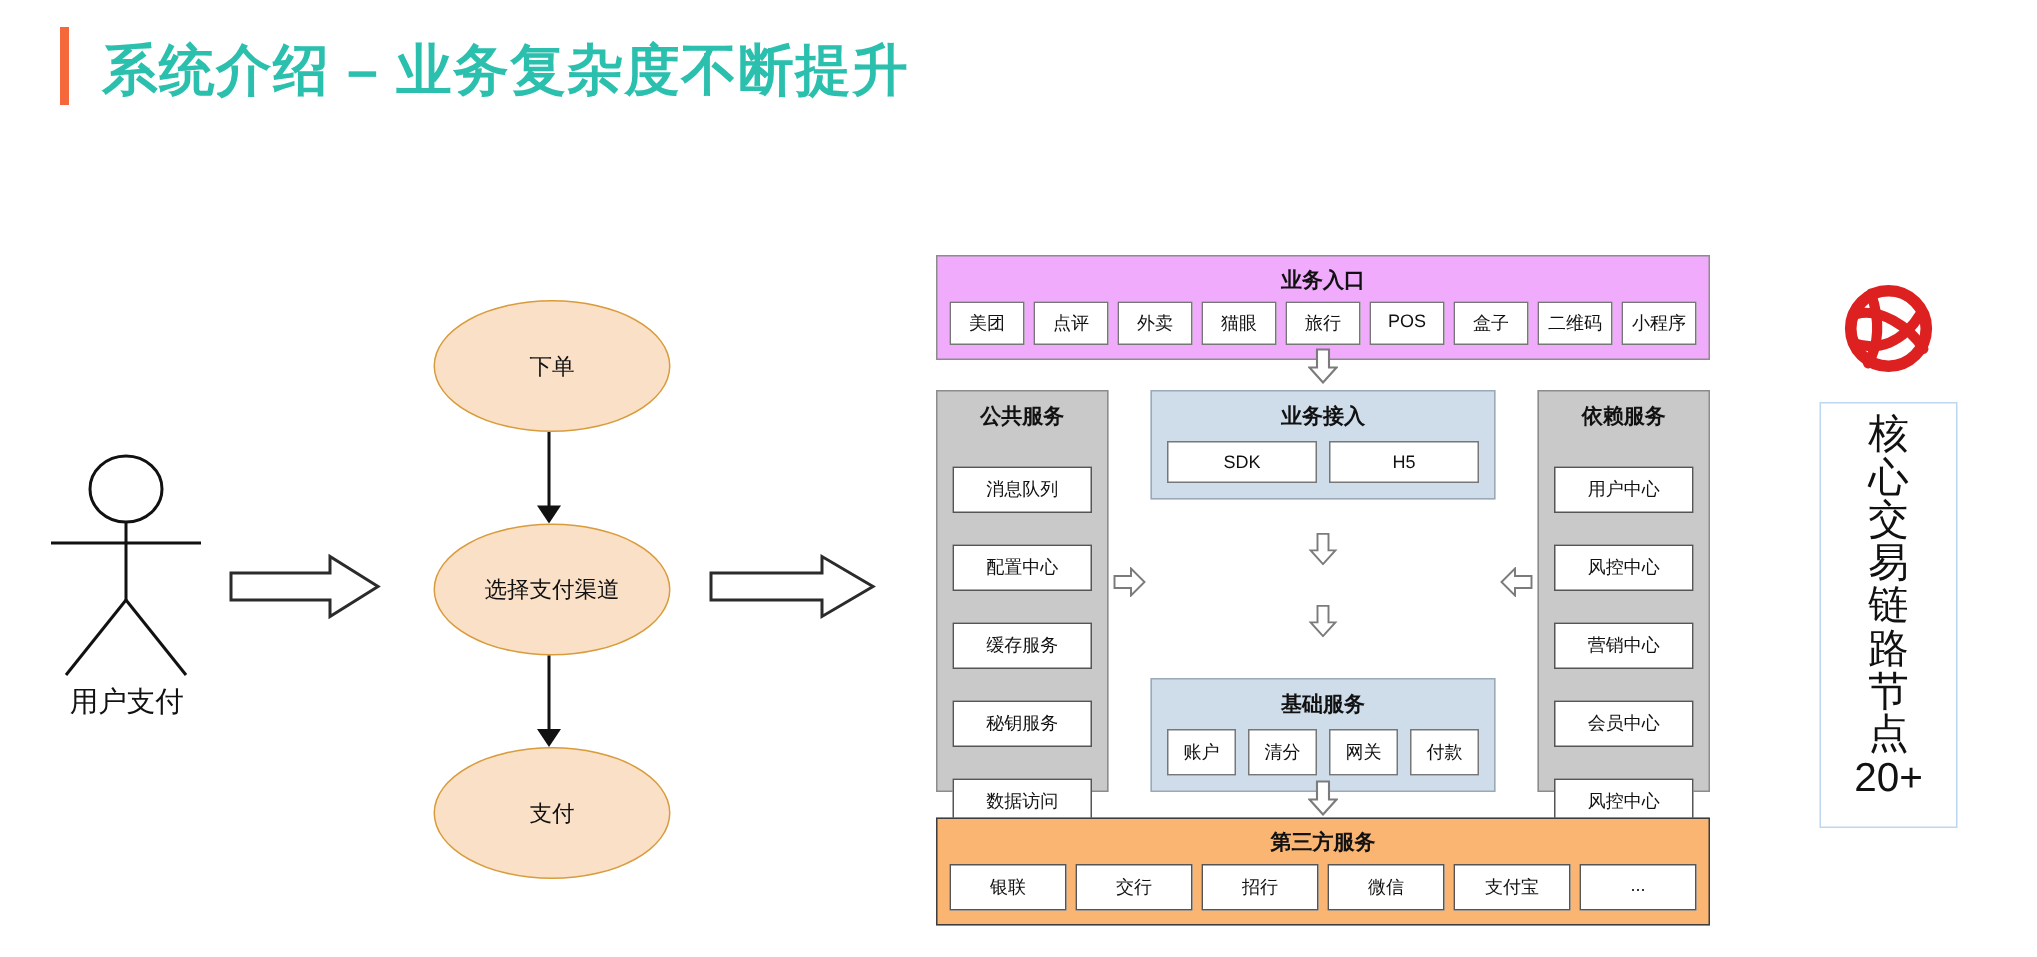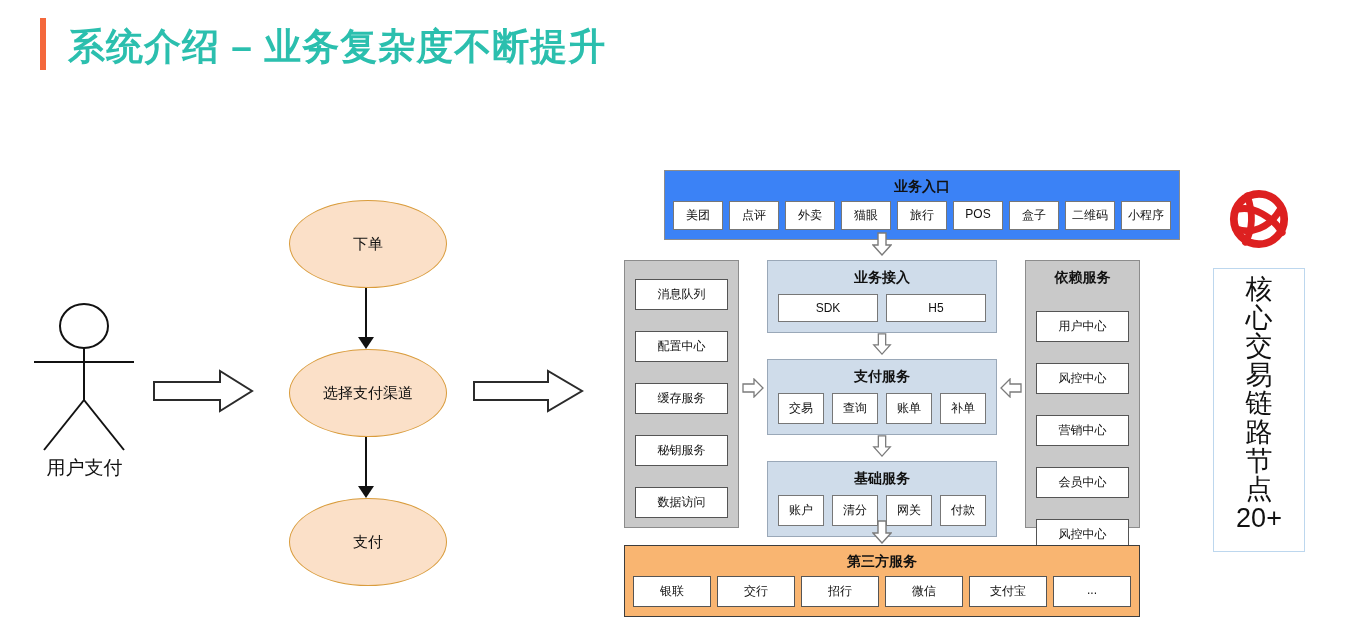--- a/index.html
+++ b/index.html
@@ -42,21 +42,21 @@
   
   .arch { position:absolute; left:624px; top:170px; width:516px; height:445px; }
 
   .panel { border:1.5px solid #8c8c8c; width:100%; }
   .panel-title { text-align:center; font-weight:bold; font-size:14px; color:#111;
                  padding:7px 0 5px; }
   .chips { display:flex; justify-content:space-between; padding:0 8px 9px; gap:6px; }
   .chip { background:#ffffff; border:1.4px solid #777; flex:1 1 0; text-align:center;
           font-size:12px; padding:5px 2px; color:#111; min-width:0; white-space:nowrap; }
 
-  .green { background:#3b82f6;margin-left:40px; }
+  .green { background:#f0abfc; }
   .orange { background:#f9b571; border-color:#3d3d3d; }
   .blue { background:#cfdcea; border:1.5px solid #9aa8b8; }
   .gray { background:#c9c9c9; border:1.5px solid #8c8c8c; }
 
   .entry { position:absolute; left:0; top:0; width:516px; }
   .third { position:absolute; left:0; top:375px; width:516px; }
   .third .chip { border-color:#555; padding:6px 2px; }
 
   .mid-row { position:absolute; left:0; top:90px; width:516px; height:268px; display:flex; }
   .col-side { width:115px; }
@@ -141,20 +141,21 @@
 
   <div class="down-arrow" style="top:62px;">
     <svg width="20" height="24" viewBox="0 0 20 24">
       <polygon points="6,1 14,1 14,13 19,13 10,23 1,13 6,13" fill="#fff" stroke="#7b7b7b" stroke-width="1.4"></polygon>
     </svg>
   </div>
 
   <div class="mid-row">
 
     <div class="panel gray col-side">
+      <div class="panel-title">公共服务</div>
       <div class="side-list">
         <div class="side-item">消息队列</div>
         <div class="side-item">配置中心</div>
         <div class="side-item">缓存服务</div>
         <div class="side-item">秘钥服务</div>
         <div class="side-item">数据访问</div>
       </div>
     </div>
 
     <div class="col-gap">
@@ -174,29 +175,20 @@
           <div class="chip">H5</div>
         </div>
       </div>
 
       <div style="text-align:center;">
         <svg width="20" height="22" viewBox="0 0 20 24">
           <polygon points="6,1 14,1 14,13 19,13 10,23 1,13 6,13" fill="#fff" stroke="#7b7b7b" stroke-width="1.4"></polygon>
         </svg>
       </div>
 
-      <div class="panel blue center-panel">
-        <div class="panel-title">支付服务</div>
-        <div class="chips">
-          <div class="chip">交易</div>
-          <div class="chip">查询</div>
-          <div class="chip">账单</div>
-          <div class="chip">补单</div>
-        </div>
-      </div>
 
       <div style="text-align:center;">
         <svg width="20" height="22" viewBox="0 0 20 24">
           <polygon points="6,1 14,1 14,13 19,13 10,23 1,13 6,13" fill="#fff" stroke="#7b7b7b" stroke-width="1.4"></polygon>
         </svg>
       </div>
 
       <div class="panel blue center-panel">
         <div class="panel-title">基础服务</div>
         <div class="chips">

